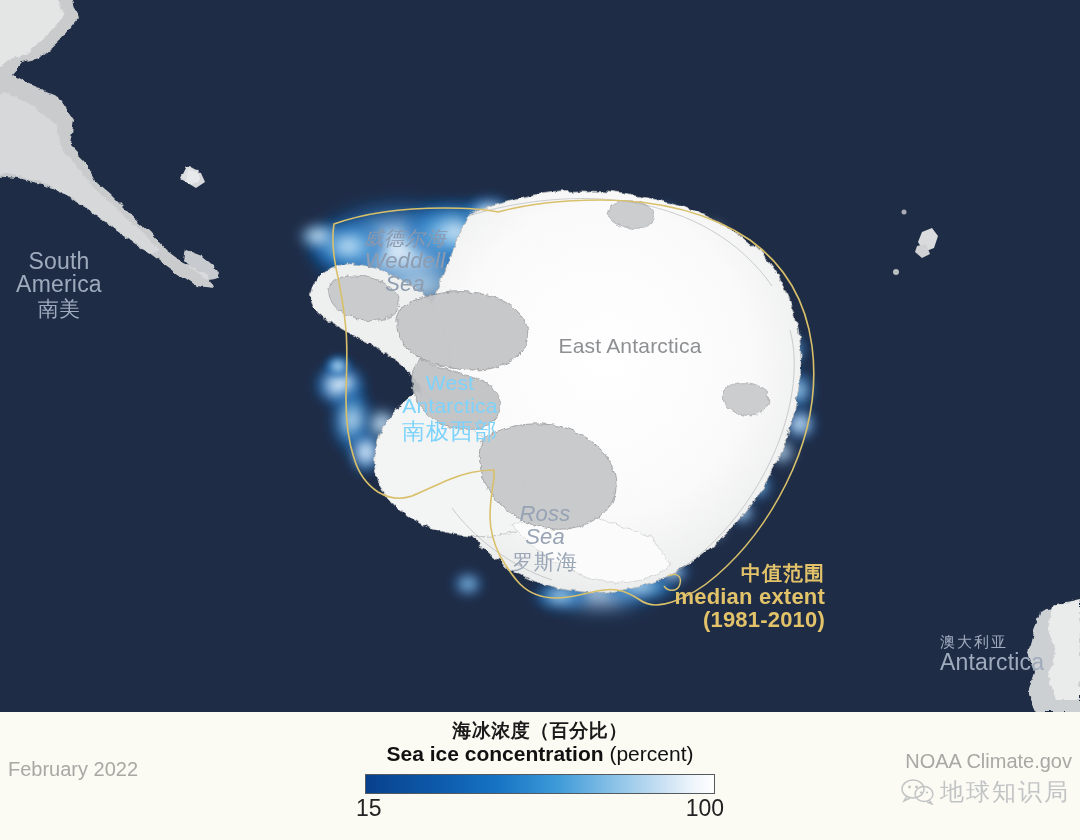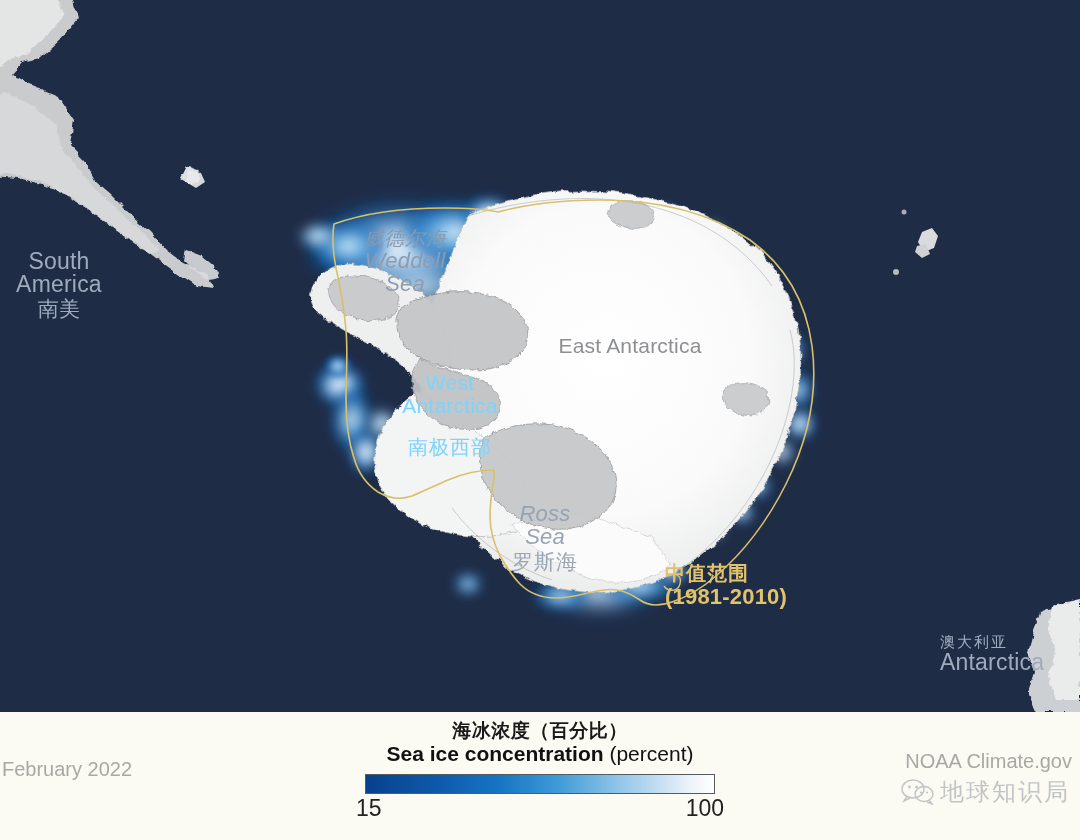--- a/index.html
+++ b/index.html
@@ -98,45 +98,45 @@
     font-size: 21px; margin-top: 3px; letter-spacing: 1px;
   }
 
   #label-west-antarctica {
     left: 380px; top: 372px; width: 140px;
     font-size: 21px;
     color: #7dd3fc;
     line-height: 1.08;
   }
   #label-west-antarctica .cn {
-    font-size: 20px; margin-top: 20px; letter-spacing: 1px;
+    font-size: 23px; margin-top: 2px; letter-spacing: 1px;
   }
 
   #label-median-extent {
     left: 665px; top: 563px; width: 160px;
     font-size: 21px;
     color: #e2c36a;
     font-weight: 600;
-    text-align: left;
+    text-align: right;
     line-height: 1.08;
   }
   #label-median-extent .cn { font-size: 20px; letter-spacing: 1px; }
   #label-median-extent .en { font-size: 22px; }
   #label-median-extent .yr { display: block; font-size: 22px; }
 
   
   #footer {
     position: absolute;
     left: 0; top: 712px;
     width: 1080px; height: 128px;
     background: #fbfaf3;
   }
   #footer-date {
     position: absolute;
-    left: 2px; top: 46px;
+    left: 8px; top: 46px;
     font-size: 20px;
     color: #a8a9a5;
   }
   #footer-credit {
     position: absolute;
     right: 8px; top: 38px;
     font-size: 20px;
     color: #a8a9a5;
   }
   #legend {
@@ -463,20 +463,21 @@
     </div>
 
     <div class="map-label" id="label-west-antarctica">
       <span class="en">West</span>
       <span class="en">Antarctica</span>
       <span class="cn">南极西部</span>
     </div>
 
     <div class="map-label" id="label-median-extent">
       <span class="cn">中值范围</span>
+      <span class="en">median extent</span>
       <span class="yr">(1981-2010)</span>
     </div>
   </div>
 
   <div id="footer">
 
     <div id="footer-date">February 2022</div>
 
     <div id="legend">
       <div id="legend-title-cn">海冰浓度（百分比）</div>

